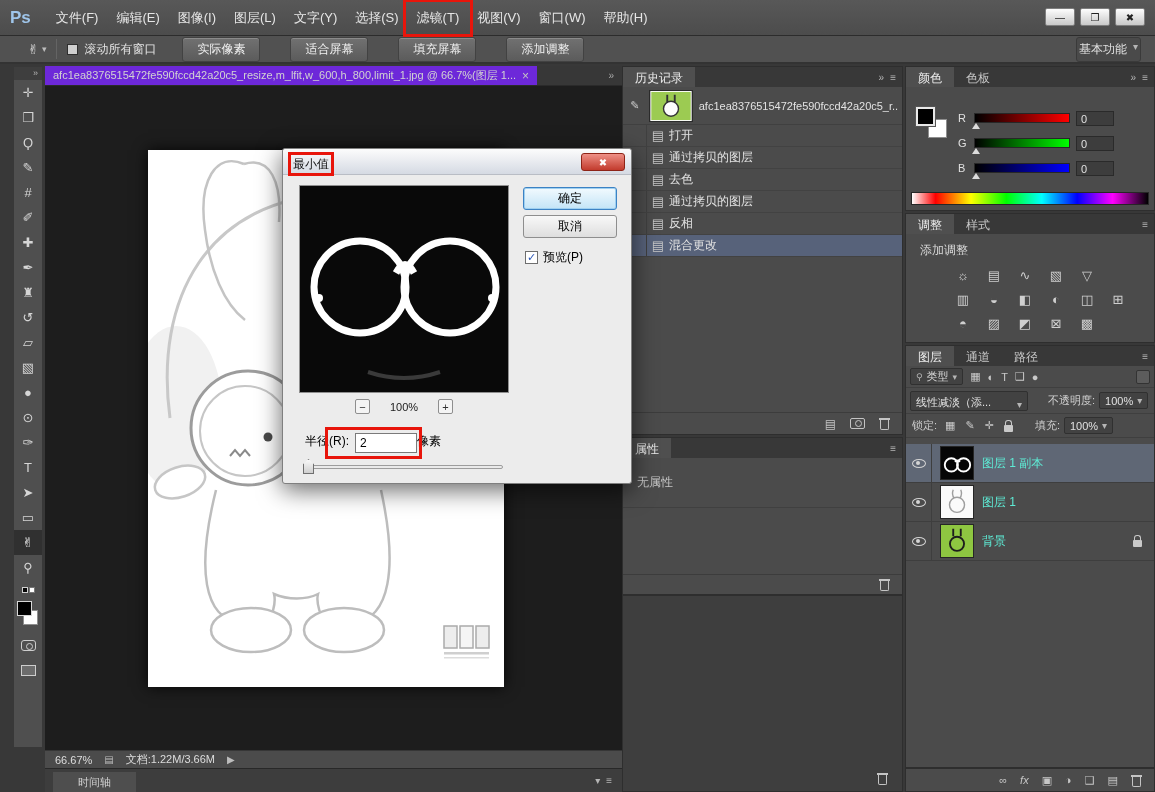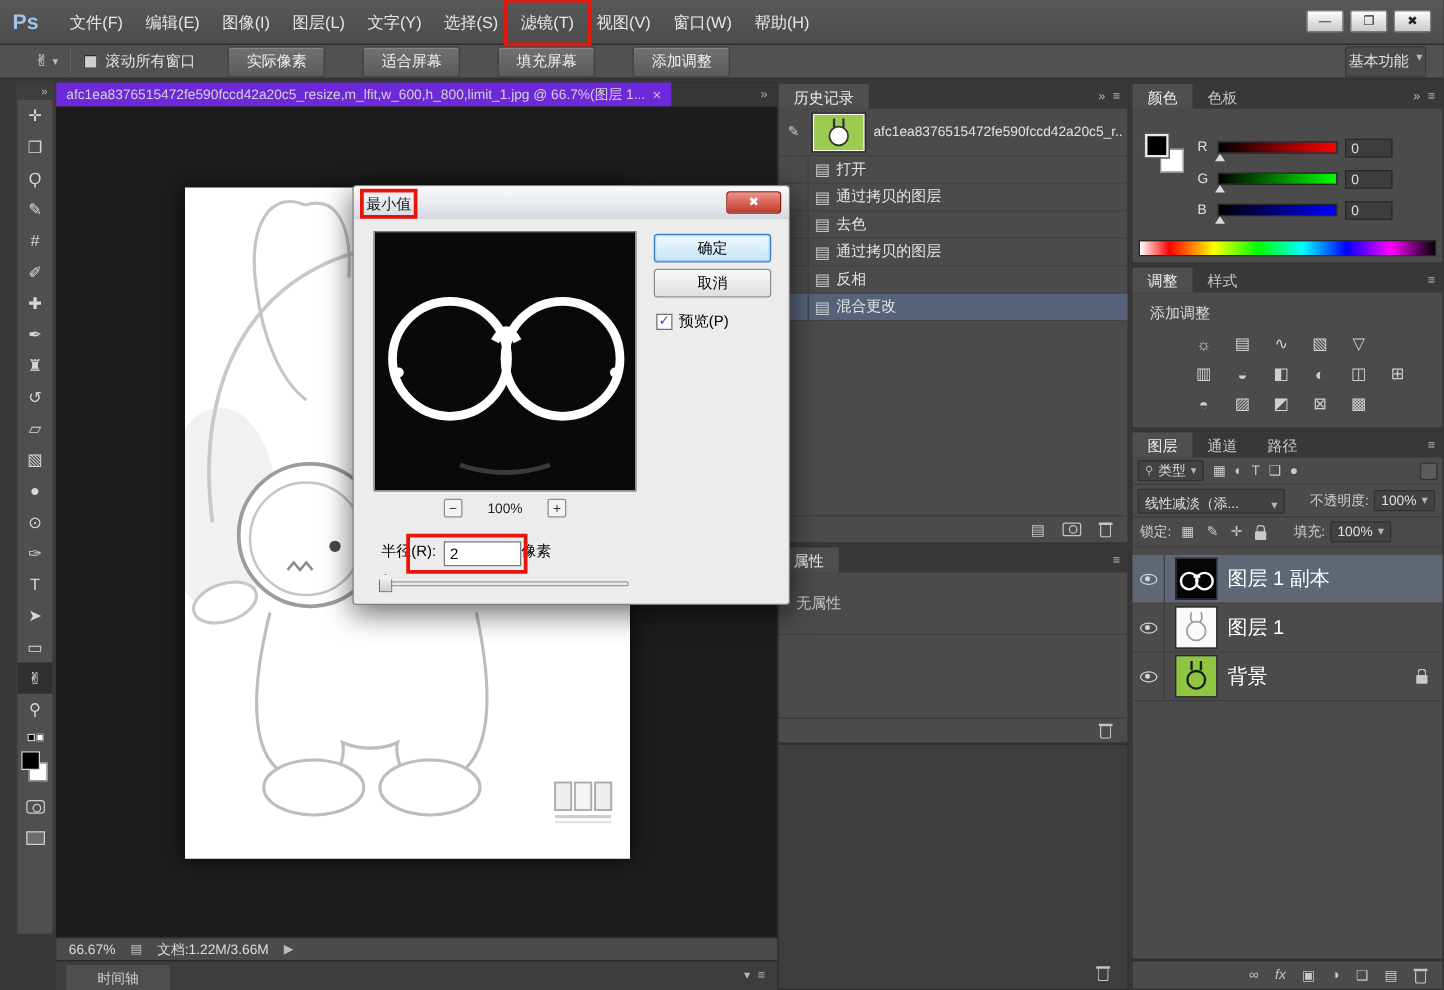--- a/index.html
+++ b/index.html
@@ -125,21 +125,21 @@
   .lock-ico{font-size:11px;color:#c9c9c9;margin-right:10px}
   .lock{width:9px;height:7px;background:#c9c9c9;border-radius:1px;position:relative;margin-top:5px}
   .lock::before{content:"";position:absolute;left:1px;top:-5px;width:5px;height:5px;border:1.5px solid #c9c9c9;border-bottom:none;border-radius:3px 3px 0 0}
   .layer-list{margin-top:6px}
   .layer-row{display:flex;align-items:center;height:39px;border-bottom:1px solid #3e3e3e;background:#4b4b4b}
   .layer-row.selected{background:#5f6775}
   .eye-cell{width:26px;height:100%;border-right:1px solid #3e3e3e;display:flex;align-items:center;justify-content:center;flex:none}
   .eye{width:14px;height:9px;border:1.5px solid #d4d4d4;border-radius:50%;position:relative}
   .eye::after{content:"";position:absolute;left:3.5px;top:1.5px;width:4px;height:4px;background:#d4d4d4;border-radius:50%}
   .lthumb{margin:0 8px;border:1px solid #262626;flex:none}
-  .lname{font-size:16px;color:#ffffff;white-space:nowrap}
+  .lname{font-size:12px;color:#5eead4;white-space:nowrap}
   .lname.italic{}
   .layer-lock{margin-left:auto;margin-right:12px}
   #layers-bottom{position:absolute;left:905px;top:768px;width:250px;height:24px;background:#4b4b4b;border:1px solid #2e2e2e;display:flex;align-items:center;justify-content:flex-end;gap:13px;padding:0 12px}
   .lb-ico{font-size:11px;color:#c6c6c6;font-style:italic}
   .lb-ico.rm{font-style:normal}
 
   
   #min-dialog{position:absolute;left:282px;top:148px;width:350px;height:336px;background:#ececec;border:1px solid #7f7f7f;border-radius:3px;box-shadow:0 6px 24px rgba(0,0,0,.6);z-index:20;color:#000}
   .dlg-title{height:26px;background:linear-gradient(#fcfcfc,#d5dae3);border-bottom:1px solid #b9bdc5;border-radius:3px 3px 0 0;position:relative}
   .dlg-title-text{position:absolute;left:10px;top:5px;font-size:12px;color:#111}

